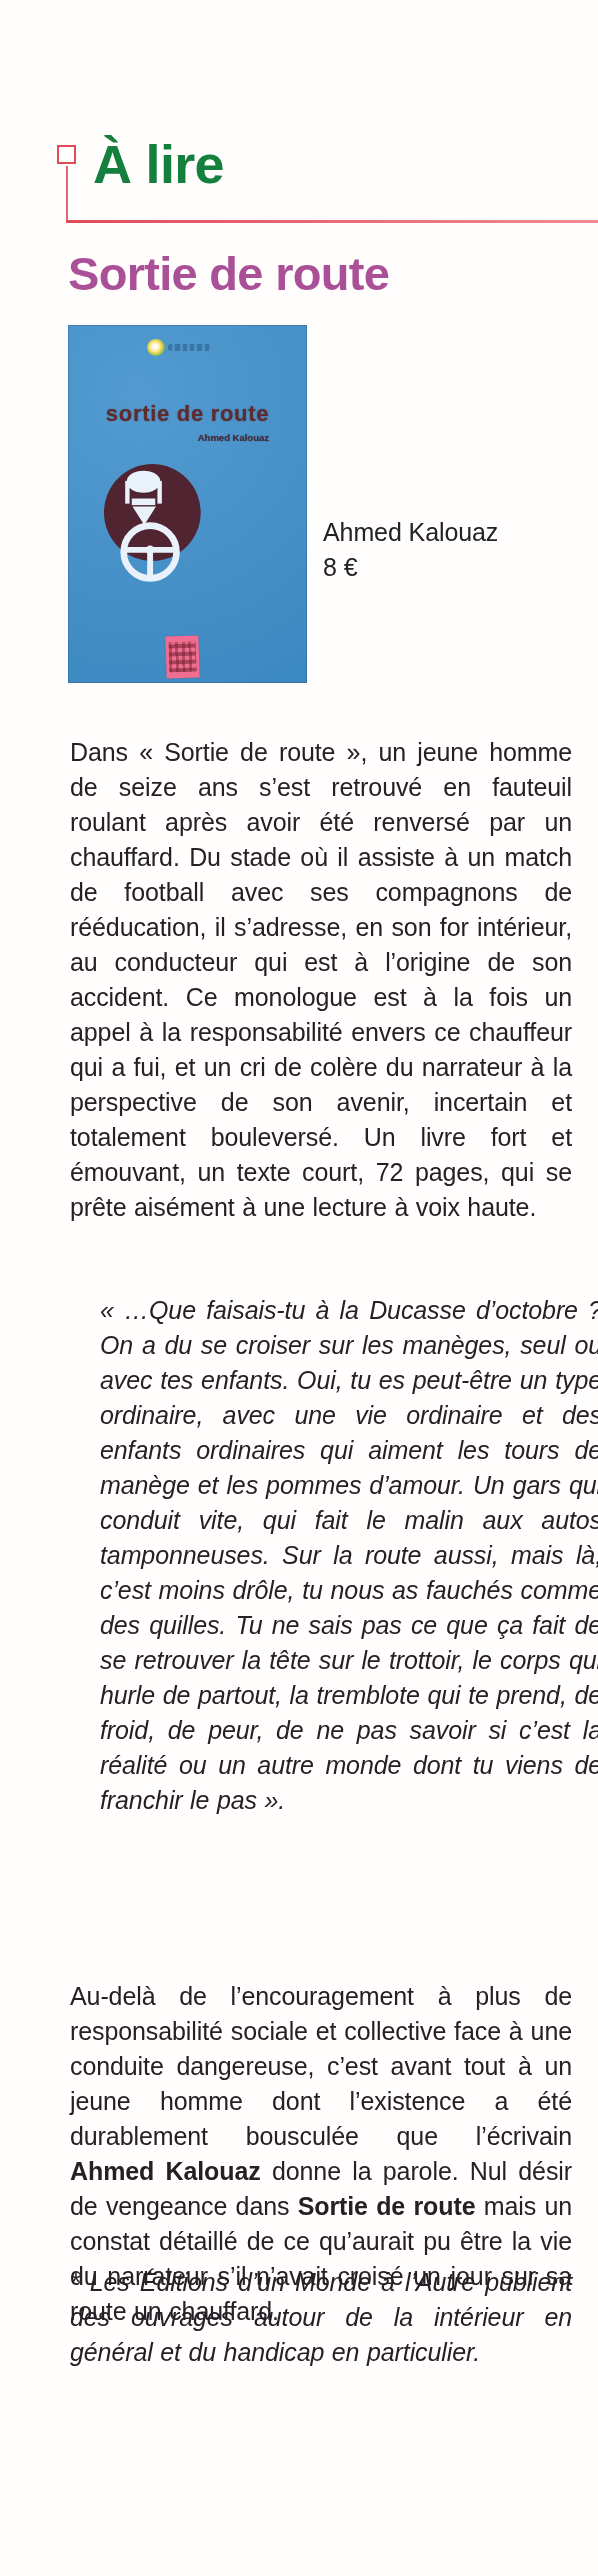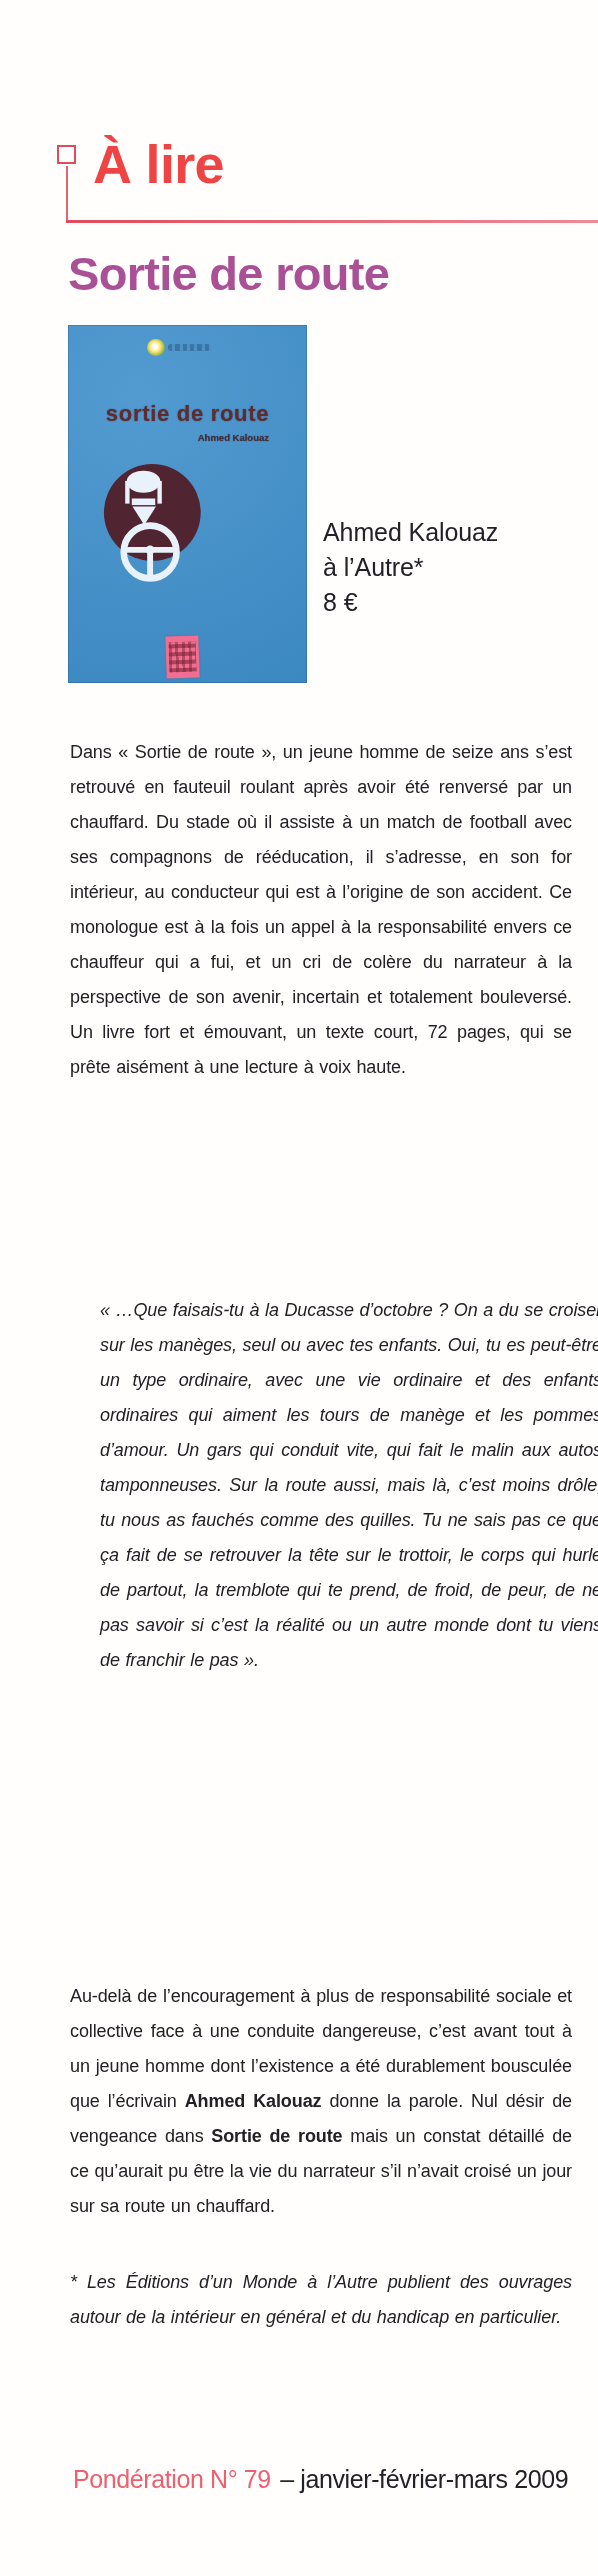--- a/index.html
+++ b/index.html
@@ -17,21 +17,21 @@
     position:absolute;left:66px;top:166px;width:2.2px;height:56px;
     background:#e26570;
   }
   .rule-horizontal{
     position:absolute;left:66px;top:220px;width:533px;height:2.9px;
     background:linear-gradient(90deg,#e04b5a,#ef8b95);
   }
   .section-title{
     position:absolute;left:93px;top:137px;margin:0;
     font-size:54px;line-height:54px;font-weight:bold;letter-spacing:-0.7px;
-    color:#ef4444;
+    color:#15803d;
   }
   
   .article-title{
     position:absolute;left:68px;top:250px;margin:0;
     font-size:47px;line-height:48px;font-weight:bold;letter-spacing:-0.7px;
     color:#aa5097;
   }
   
   .cover{
     position:absolute;left:68px;top:325px;width:239px;height:358px;
@@ -75,21 +75,21 @@
       repeating-linear-gradient(90deg,rgba(115,30,45,.45) 0 2.9px,rgba(115,30,45,0) 2.9px 6.6px);
   }
   
   .book-info{
     position:absolute;left:323px;top:515px;
     font-size:25px;line-height:35px;letter-spacing:-0.1px;color:#232027;
   }
   
   .body{
     position:absolute;left:70px;width:502px;margin:0;
-    font-size:18px;line-height:35px;letter-spacing:-0.1px;word-spacing:0.7px;
+    font-size:25px;line-height:35px;letter-spacing:-0.1px;word-spacing:0.7px;
     text-align:justify;color:#242026;
   }
   .p1{top:735px;}
   .quote{top:1293px;font-style:italic;margin-left:30px;}
   .p3{top:1979px;}
   .footnote{top:2265px;font-style:italic;}
   .p3 b{font-weight:bold;}
   
   .page-footer{
     position:absolute;left:73px;top:2462px;
@@ -133,30 +133,26 @@
       <line x1="112" y1="306" x2="112" y2="341" stroke="#e9f2fa" stroke-width="8"></line>
       <circle cx="112" cy="306" r="6" fill="#e9f2fa"></circle>
     </svg>
     <div class="sticker">
       <div class="sticker-pattern"></div>
     </div>
   </div>
 
   <div class="book-info">
     <div>Ahmed Kalouaz</div>
-    <div>à l’Autre*</div>
     <div>8 €</div>
   </div>
 
   <p class="body p1">Dans « Sortie de route », un jeune homme de seize ans s’est retrouvé en fauteuil roulant après avoir été renversé par un chauffard. Du stade où il assiste à un match de football avec ses compagnons de rééducation, il s’adresse, en son for intérieur, au conducteur qui est à l’origine de son accident. Ce monologue est à la fois un appel à la responsabilité envers ce chauffeur qui a fui, et un cri de colère du narrateur à la perspective de son avenir, incertain et totalement bouleversé. Un livre fort et émouvant, un texte court, 72 pages, qui se prête aisément à une lecture à voix haute.</p>
 
   <p class="body quote">« …Que faisais-tu à la Ducasse d’octobre ? On a du se croiser sur les manèges, seul ou avec tes enfants. Oui, tu es peut-être un type ordinaire, avec une vie ordinaire et des enfants ordinaires qui aiment les tours de manège et les pommes d’amour. Un gars qui conduit vite, qui fait le malin aux autos tamponneuses. Sur la route aussi, mais là, c’est moins drôle, tu nous as fauchés comme des quilles. Tu ne sais pas ce que ça fait de se retrouver la tête sur le trottoir, le corps qui hurle de partout, la tremblote qui te prend, de froid, de peur, de ne pas savoir si c’est la réalité ou un autre monde dont tu viens de franchir le pas ».</p>
 
   <p class="body p3"><span>Au-delà de l’encouragement à plus de responsabilité sociale et collective face à une conduite dangereuse, c’est avant tout à un jeune homme dont l’existence a été durablement bousculée que l’écrivain </span><b>Ahmed Kalouaz</b><span> donne la parole. Nul désir de vengeance dans </span><b>Sortie de route</b><span> mais un constat détaillé de ce qu’aurait pu être la vie du narrateur s’il n’avait croisé un jour sur sa route un chauffard.</span></p>
 
   <p class="body footnote">* Les Éditions d’un Monde à l’Autre publient des ouvrages autour de la intérieur en général et du handicap en particulier.</p>
 
-  <div class="page-footer">
-    <span class="journal">Pondération N° 79</span><span class="issue-date">– janvier-février-mars 2009</span>
-  </div>
 
 </div>
 
 
 </body></html>

